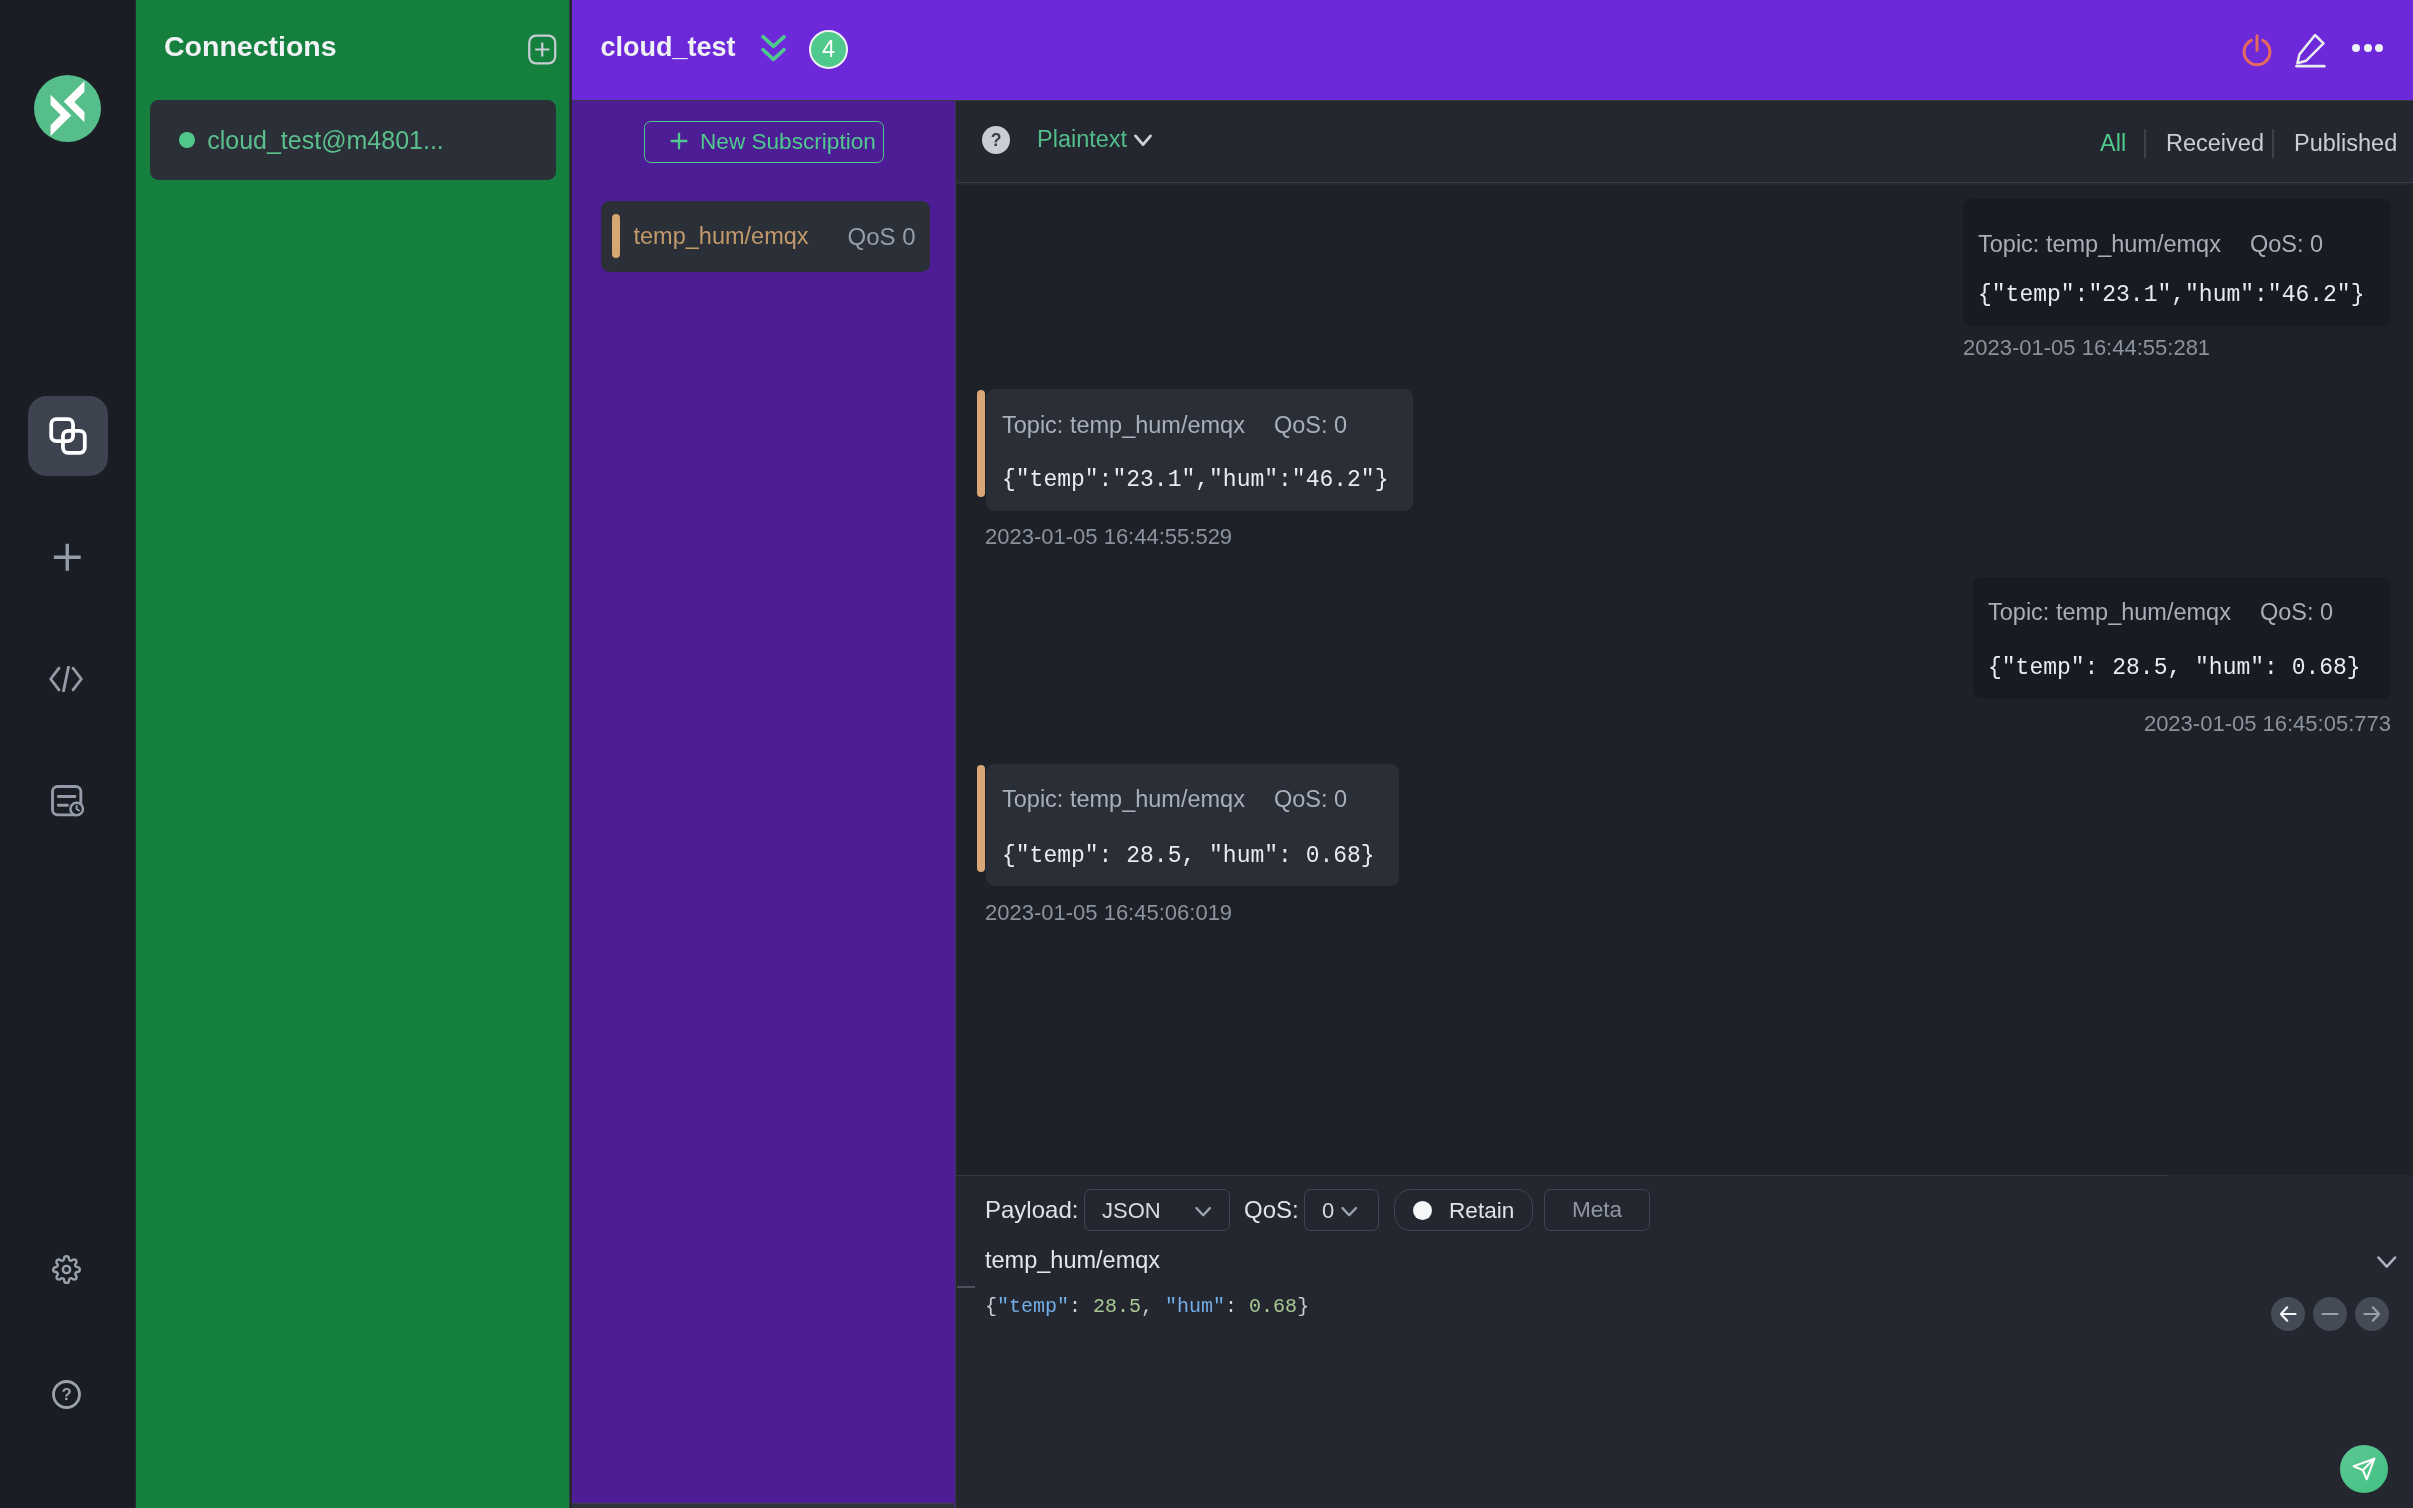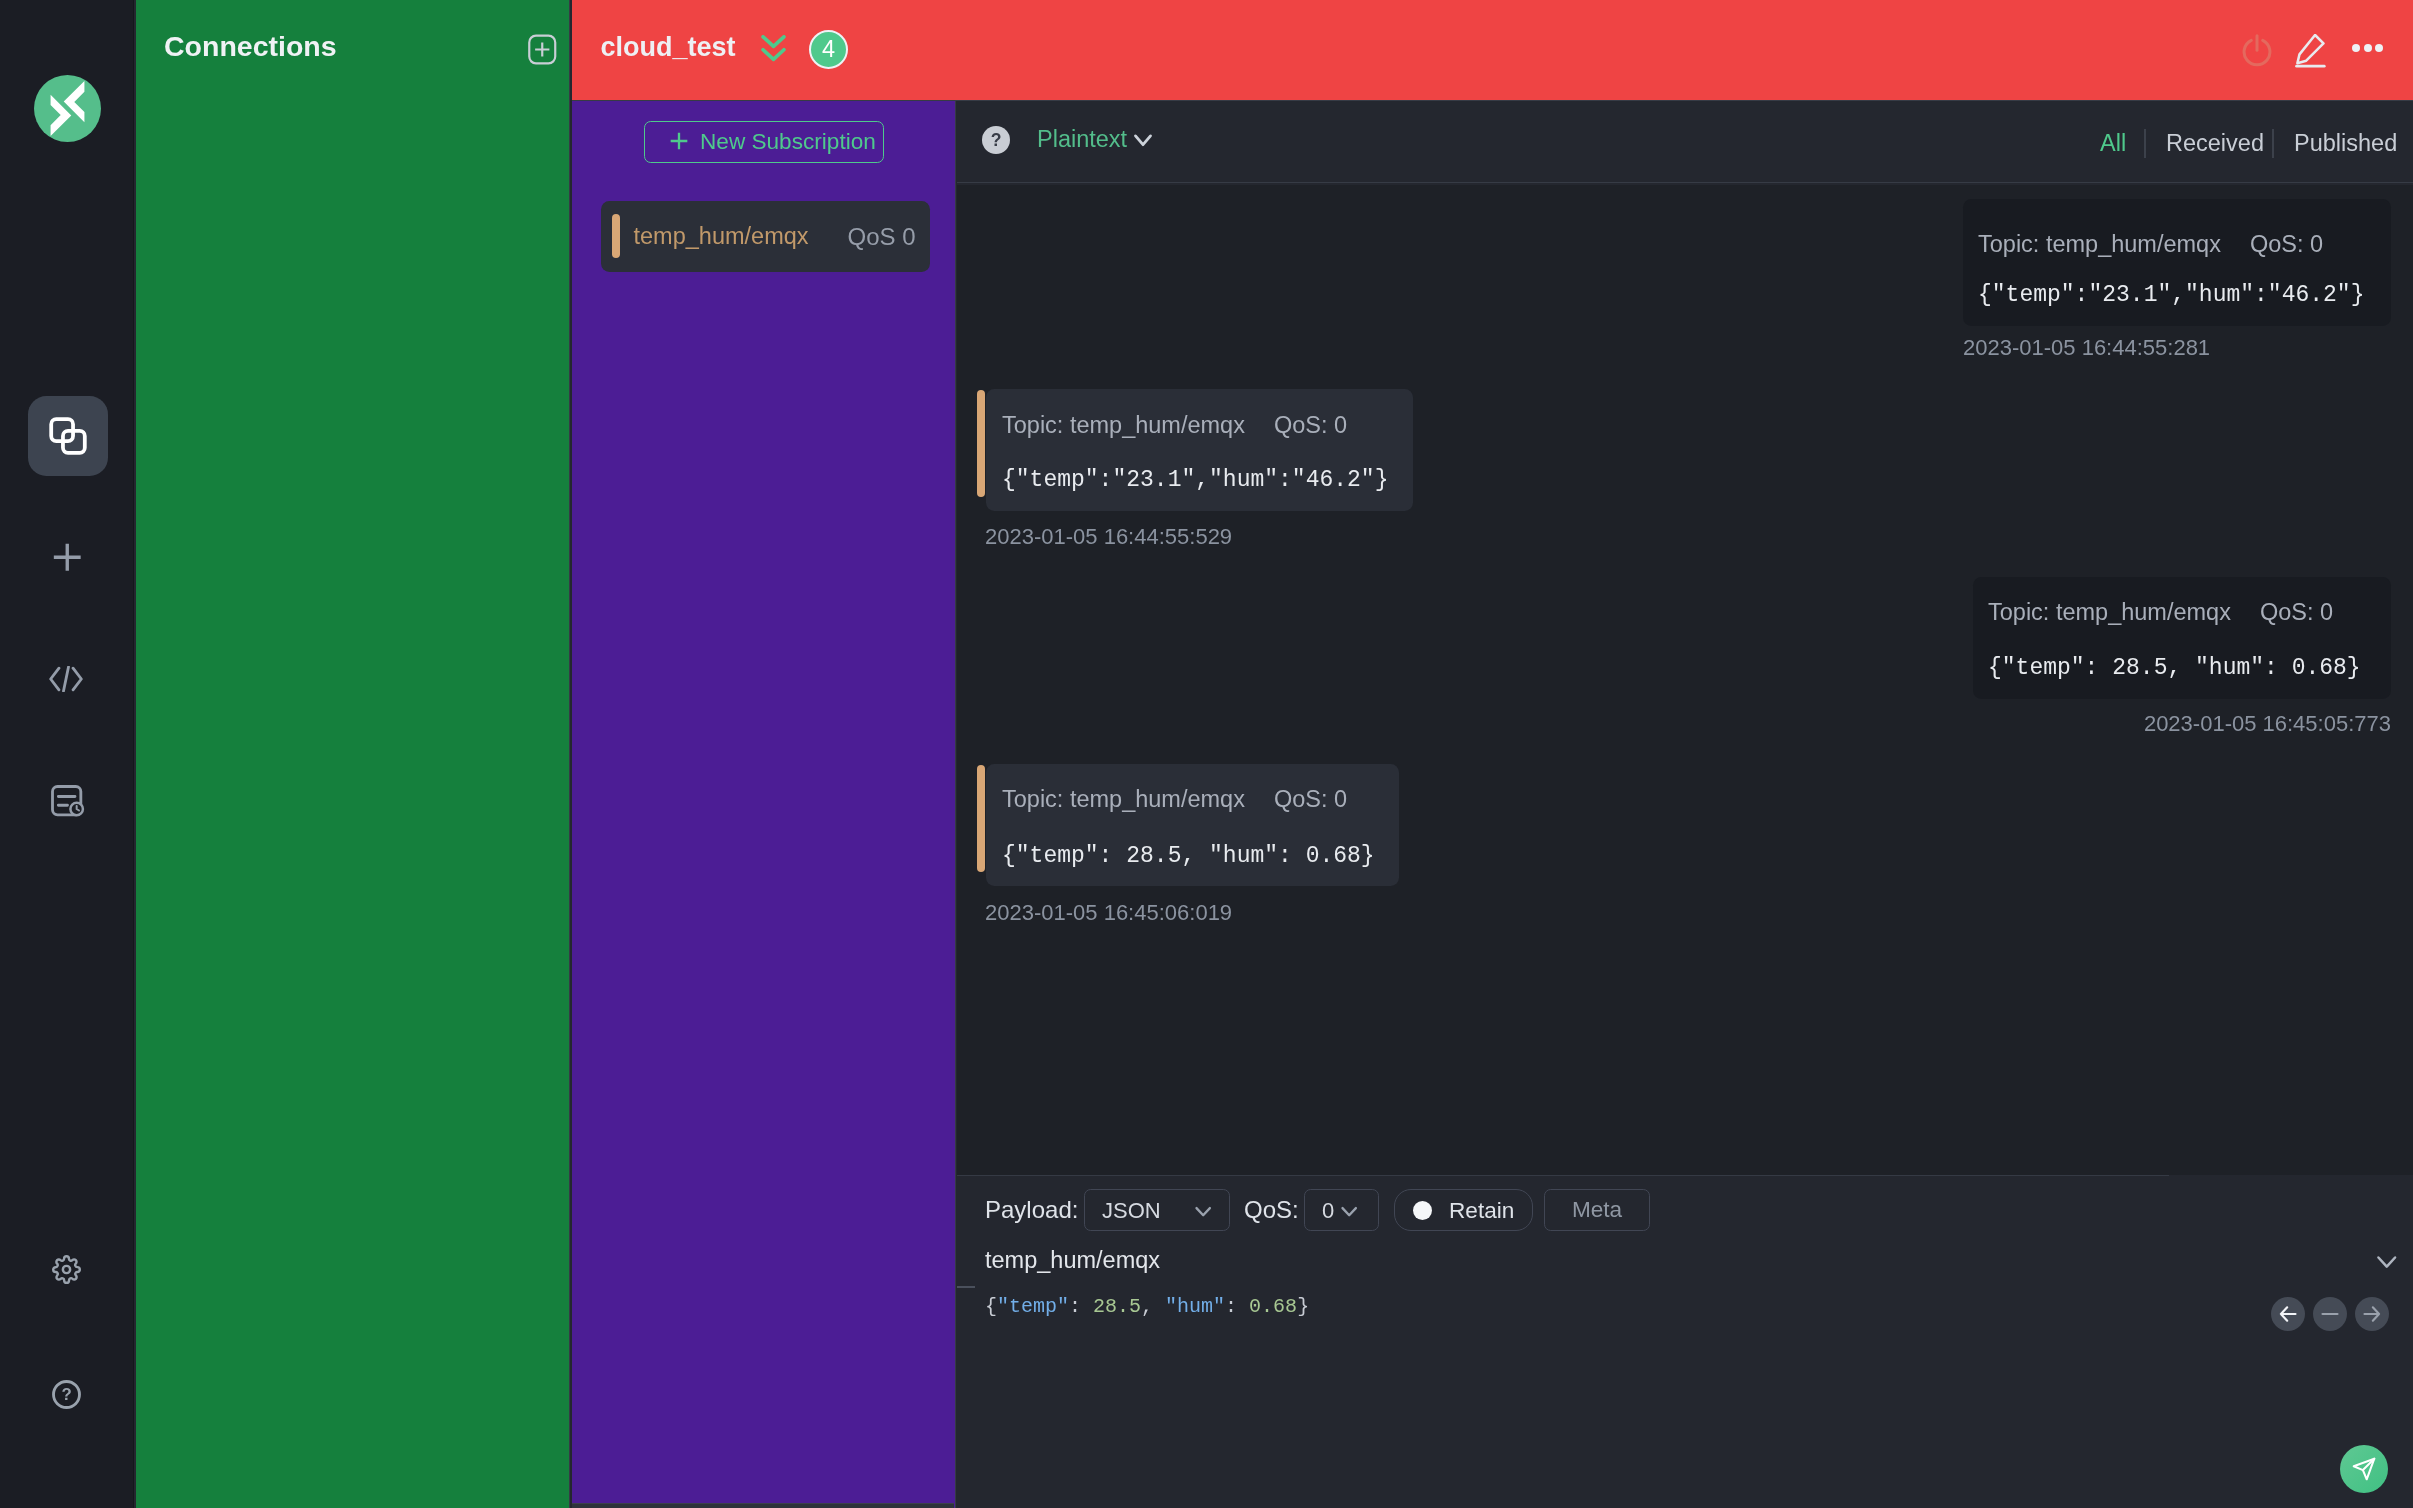--- a/index.html
+++ b/index.html
@@ -54,23 +54,27 @@
       <text x="18.5" y="25" font-size="20" font-weight="bold" fill="#99a2ad" text-anchor="middle" font-family="Liberation Sans, sans-serif">?</text>
     </svg>
   </div>
 
   <div class="abs" style="left:136px;top:0;width:434px;height:1508px;background:#15803d;border-right:1.7px solid #363b45;">
     <div class="abs" style="left:28px;top:30px;font-size:28.5px;font-weight:bold;color:#f0f2f5;">Connections</div>
     <svg class="abs" style="left:392px;top:34px;" width="28.5" height="31" viewBox="0 0 34 37">
       <rect x="1.5" y="2" width="31" height="33" rx="8" fill="none" stroke="#c9ced6" stroke-width="2.6"></rect>
       <path d="M17 10 V27 M8.5 18.5 H25.5" stroke="#c9ced6" stroke-width="2.6"></path>
     </svg>
-  </div>
-
-  <div class="abs" style="left:572px;top:0;width:1842px;height:101px;background:#ef4444;border-bottom:1.7px solid #363b45;">
+    <div class="abs" style="left:14.2px;top:100px;width:406px;height:80px;border-radius:8.4px;background:#2b2f38;">
+      <div class="abs" style="left:28.5px;top:32px;width:16px;height:16px;border-radius:50%;background:#4fc98c;"></div>
+      <div class="abs" style="left:57px;top:26px;font-size:25px;color:#5abf8d;">cloud_test@m4801...</div>
+    </div>
+  </div>
+
+  <div class="abs" style="left:572px;top:0;width:1842px;height:101px;background:#6d28d9;border-bottom:1.7px solid #363b45;">
     <div class="abs" style="left:28.5px;top:32px;font-size:27px;font-weight:bold;color:#eef0f4;">cloud_test</div>
     <svg class="abs" style="left:189px;top:35px;" width="25" height="27" viewBox="0 0 30 32">
       <path d="M2.5 2 L15 13.5 L27.5 2" stroke="#4fc98c" stroke-width="4.4" fill="none" stroke-linecap="round" stroke-linejoin="round"></path>
       <path d="M2.5 17.5 L15 29 L27.5 17.5" stroke="#4fc98c" stroke-width="4.4" fill="none" stroke-linecap="round" stroke-linejoin="round"></path>
     </svg>
     <div class="abs" style="left:237px;top:30px;width:39px;height:39px;border-radius:50%;background:#4fc98c;border:2.5px solid #eef2f5;text-align:center;line-height:34px;font-size:23.5px;color:#fff;">4</div>
 
     <svg class="abs" style="left:1670px;top:34px;" width="30" height="34" viewBox="0 0 36 40">
       <path d="M 11.1 7.2 A 15.5 15.5 0 1 0 24.9 7.2" stroke="#e4695e" stroke-width="3.6" fill="none" stroke-linecap="round"></path>
       <path d="M18 1.8 V19" stroke="#e4695e" stroke-width="3.6" stroke-linecap="round"></path>

